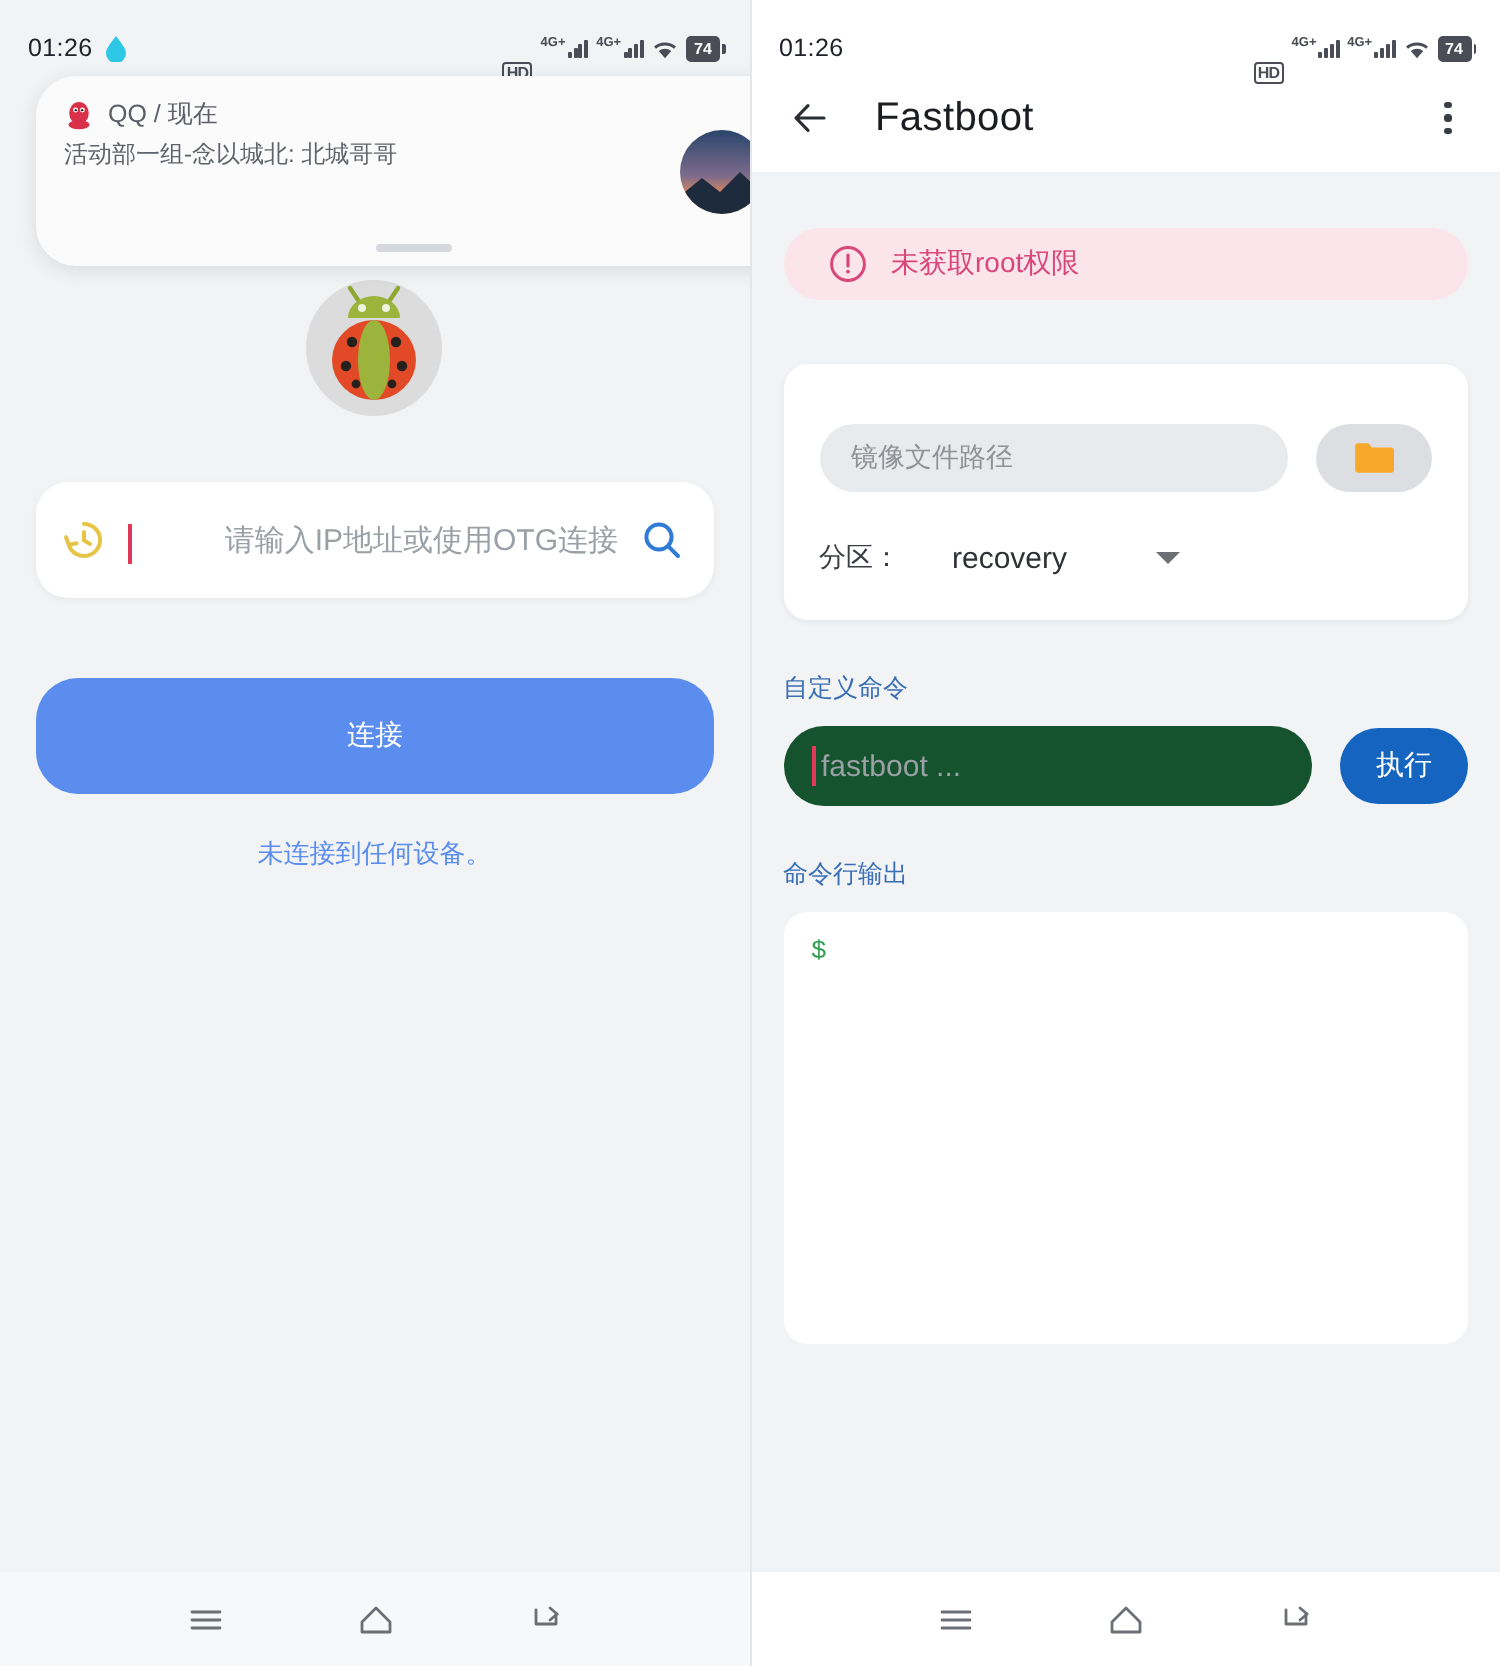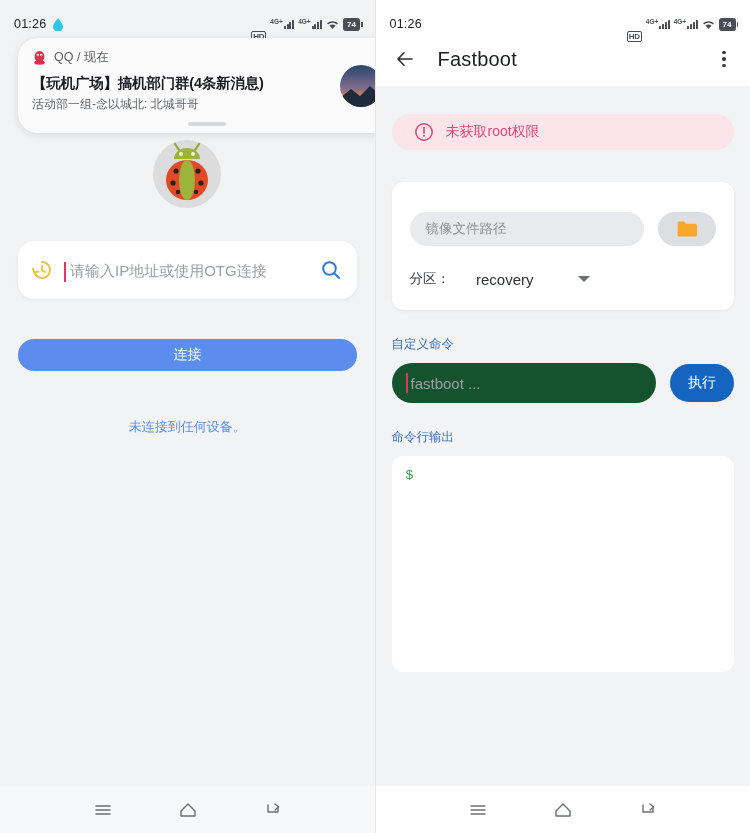--- a/index.html
+++ b/index.html
@@ -63,28 +63,28 @@
               width:72px; height:72px; }
 
   
   .searchbox {
     position:absolute; left:18px; top:241px; width:339px; min-height:58px;
     background:#ffffff; border-radius:16px; display:flex; align-items:center;
     padding:8px 14px 8px 12px; gap:10px;
     box-shadow:0 1px 4px rgba(0,0,0,.05);
   }
   .hist-ico { width:24px; height:24px; flex:0 0 24px; }
-  .ph-wrap { flex:1; position:relative; padding-left:6px; }
+  .ph-wrap { flex:1; position:relative; padding-left:6px;text-align:right; }
   .caret { position:absolute; left:0; top:2px; width:2px; height:20px; background:#e2395a; }
   .ph-text { font-size:15px; color:#9aa0a6; line-height:21px; }
   .search-ico { width:24px; height:24px; flex:0 0 24px; }
 
   
   .connect-btn {
-    position:absolute; left:18px; top:339px; width:339px; height:32px;
+    position:absolute; left:18px; top:339px; width:339px; height:58px;
     background:#5b8def; border-radius:21px; color:#fff; font-size:14px;
     display:flex; align-items:center; justify-content:center; border:none;
   }
   .conn-status { position:absolute; left:0; right:0; top:418px; text-align:center;
                  font-size:13px; color:#5b8def; }
 
   
   #right-panel { background:#f2f3f5; }
   #right-panel .statusbar { background:#ffffff; }
   .toolbar {
@@ -214,21 +214,20 @@
         <svg class="qq-ico" viewBox="0 0 16 16">
           <ellipse cx="8" cy="7" rx="5.2" ry="6" fill="#d9314a"></ellipse>
           <ellipse cx="8" cy="13.2" rx="5.6" ry="2.4" fill="#d9314a"></ellipse>
           <circle cx="6.2" cy="5.3" r="1.3" fill="#ffffff"></circle>
           <circle cx="9.8" cy="5.3" r="1.3" fill="#ffffff"></circle>
           <circle cx="6.3" cy="5.4" r=".65" fill="#2b2b2b"></circle>
           <circle cx="9.7" cy="5.4" r=".65" fill="#2b2b2b"></circle>
         </svg>
         <span class="notif-app">QQ / 现在</span>
       </div>
-      <div class="notif-title">【玩机广场】搞机部门群(4条新消息)</div>
       <div class="notif-sub">活动部一组-念以城北: 北城哥哥</div>
       <div class="notif-thumb">
         <svg width="42" height="42" viewBox="0 0 42 42">
           <defs>
             <linearGradient id="sky" x1="0" y1="0" x2="0" y2="1">
               <stop offset="0%" stop-color="#29456b"></stop>
               <stop offset="55%" stop-color="#7e6b8c"></stop>
               <stop offset="78%" stop-color="#e08a55"></stop>
               <stop offset="100%" stop-color="#f0b878"></stop>
             </linearGradient>

